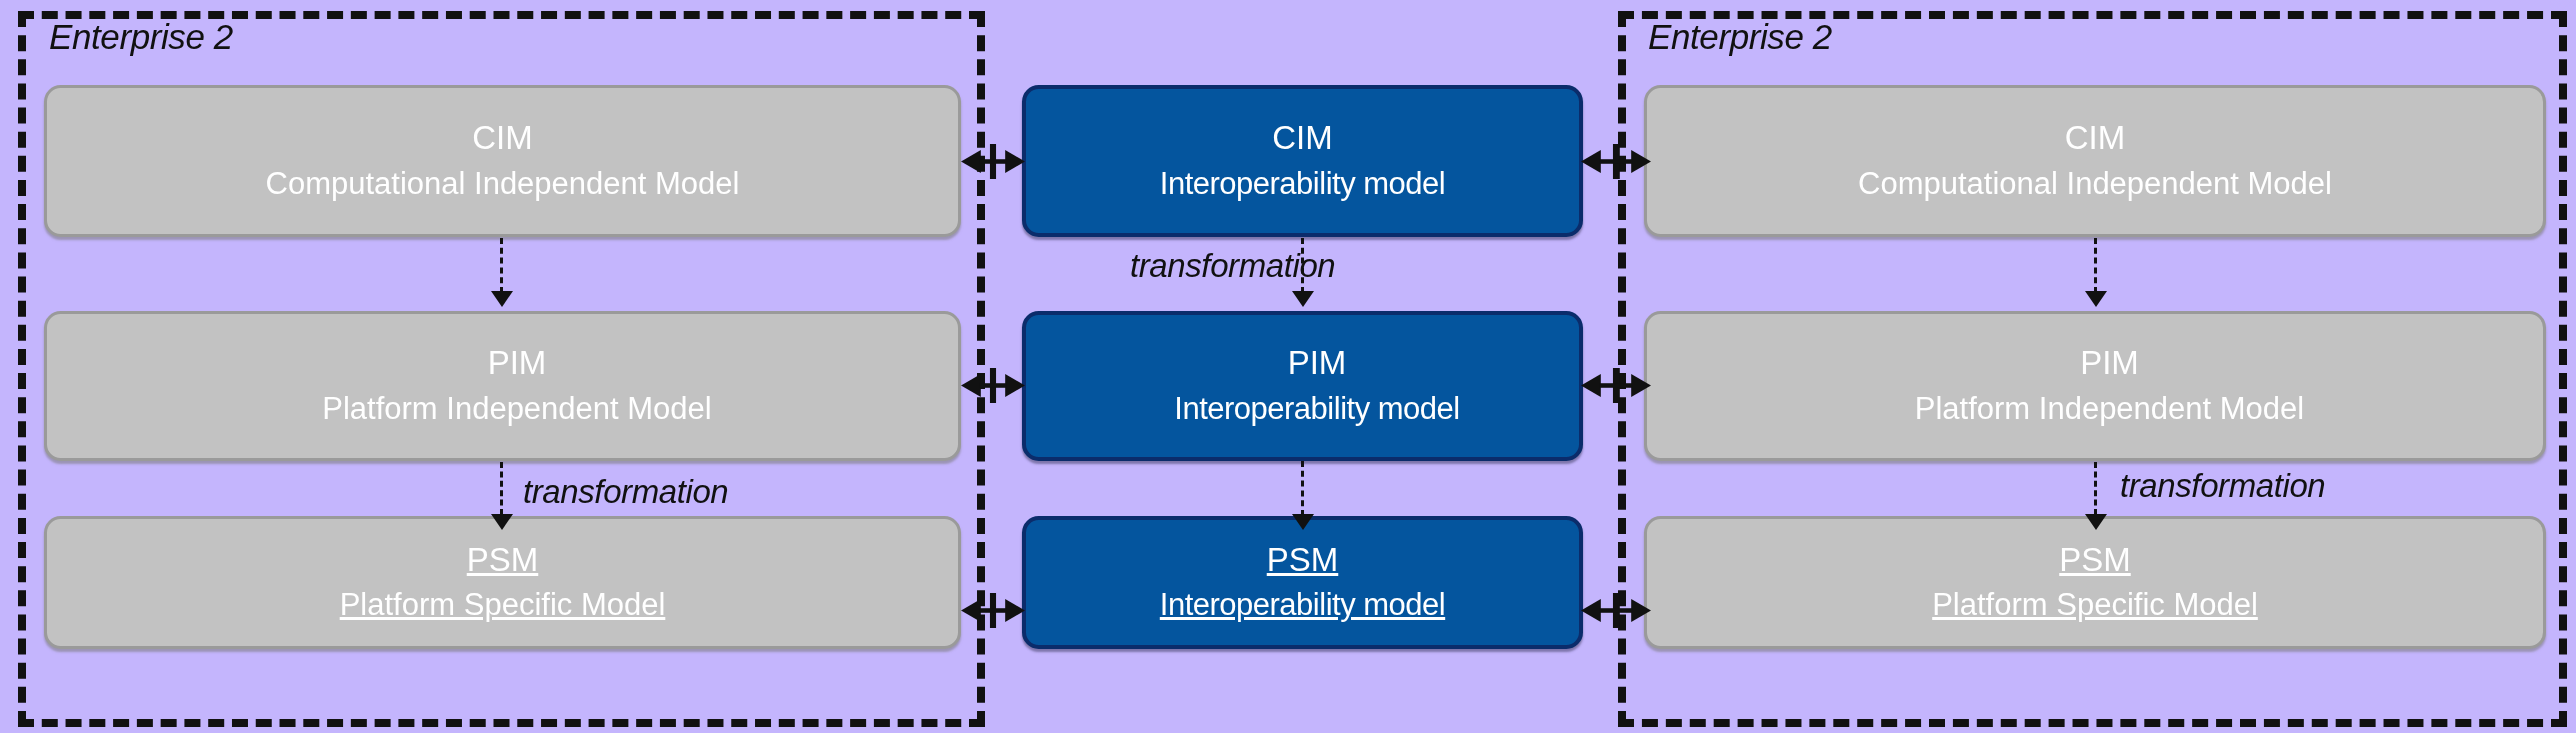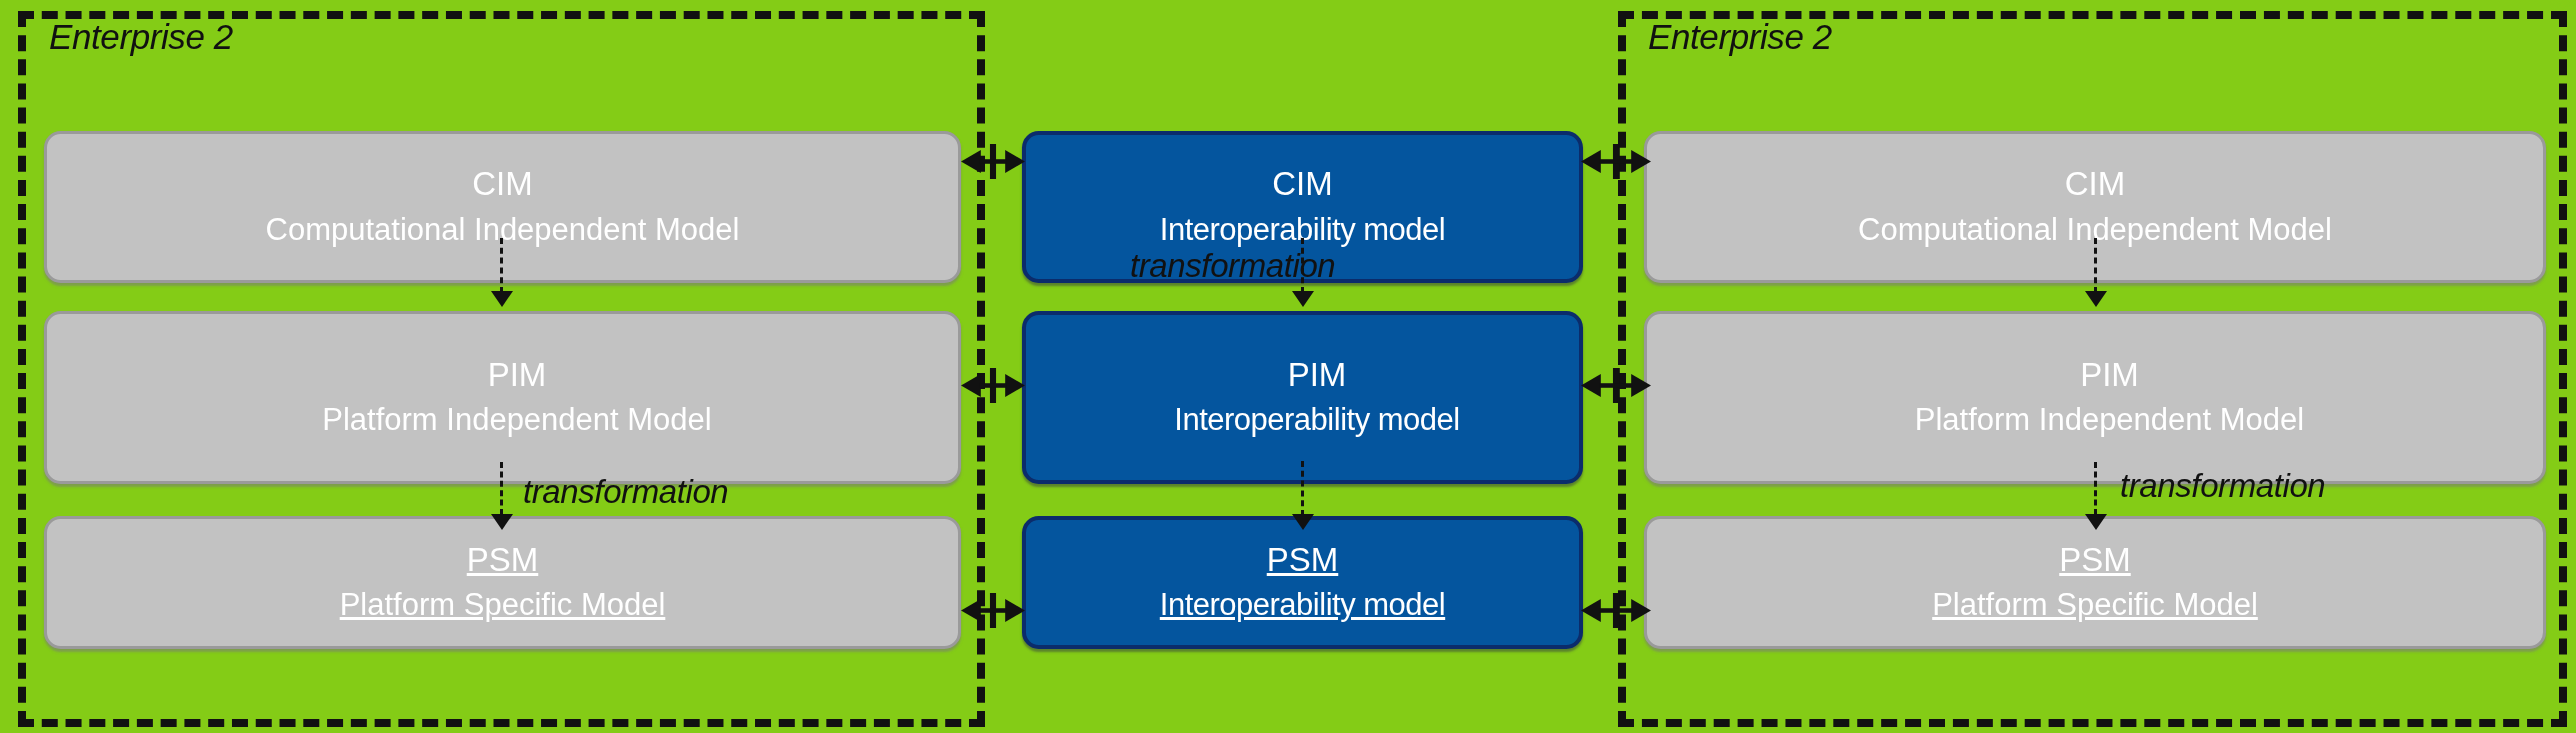--- a/index.html
+++ b/index.html
@@ -8,21 +8,21 @@
     background: #ffffff;
   }
   body {
     font-family: "Liberation Sans", sans-serif;
   }
 
   #canvas {
     position: relative;
     width: 2576px;
     height: 733px;
-    background: #84cc16;
+    background: #c4b5fd;
     overflow: hidden;
   }
 
   
   .enterprise {
     position: absolute;
     border: 8.3px dashed #111111;
     box-sizing: border-box;
     background: transparent;
   }
@@ -85,22 +85,22 @@
     text-align: center;
   }
   .model-box.blue .box-subtitle { letter-spacing: -0.5px; }
 
   
   .col-left  { left: 44px;   width: 917px; }
   .col-mid   { left: 1022px; width: 561px;  }
   .col-right { left: 1644px; width: 902px; }
 
   
-  .row-cim { top: 85px; height: 152px; margin-top: 46px; }
-  .row-pim { top: 311px; height: 173px; padding-left: 29px; }
+  .row-cim { top: 85px; height: 152px; }
+  .row-pim { top: 311px; height: 150px; padding-left: 29px; }
   .row-psm { top: 516px; height: 133px; text-decoration: underline; }
 
   
   .v-arrow {
     position: absolute;
     width: 0;
     border-left: 3.8px dashed #111111;
   }
   .v-arrow-head {
     position: absolute;

